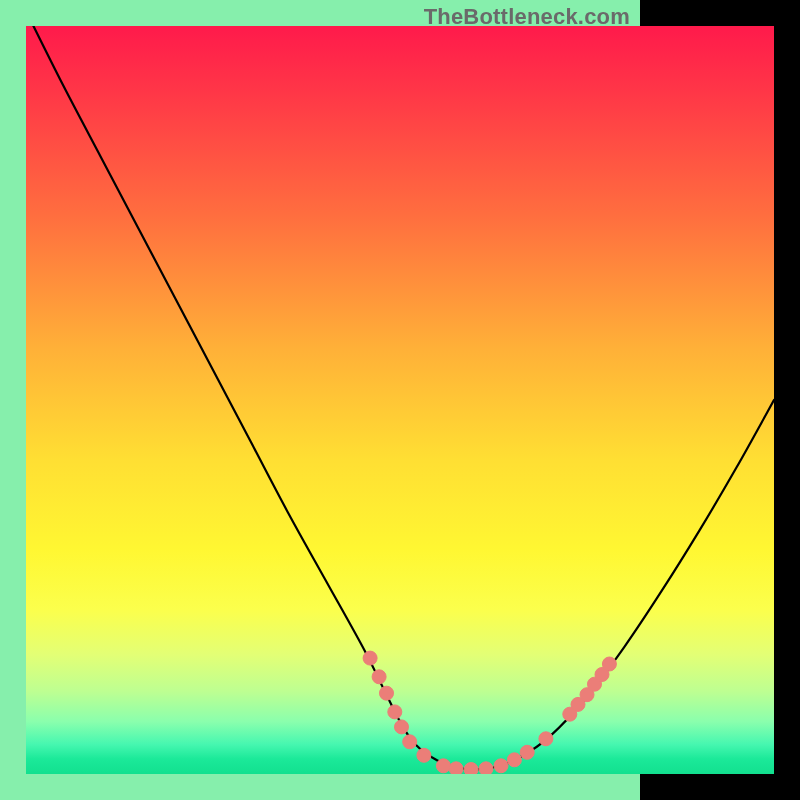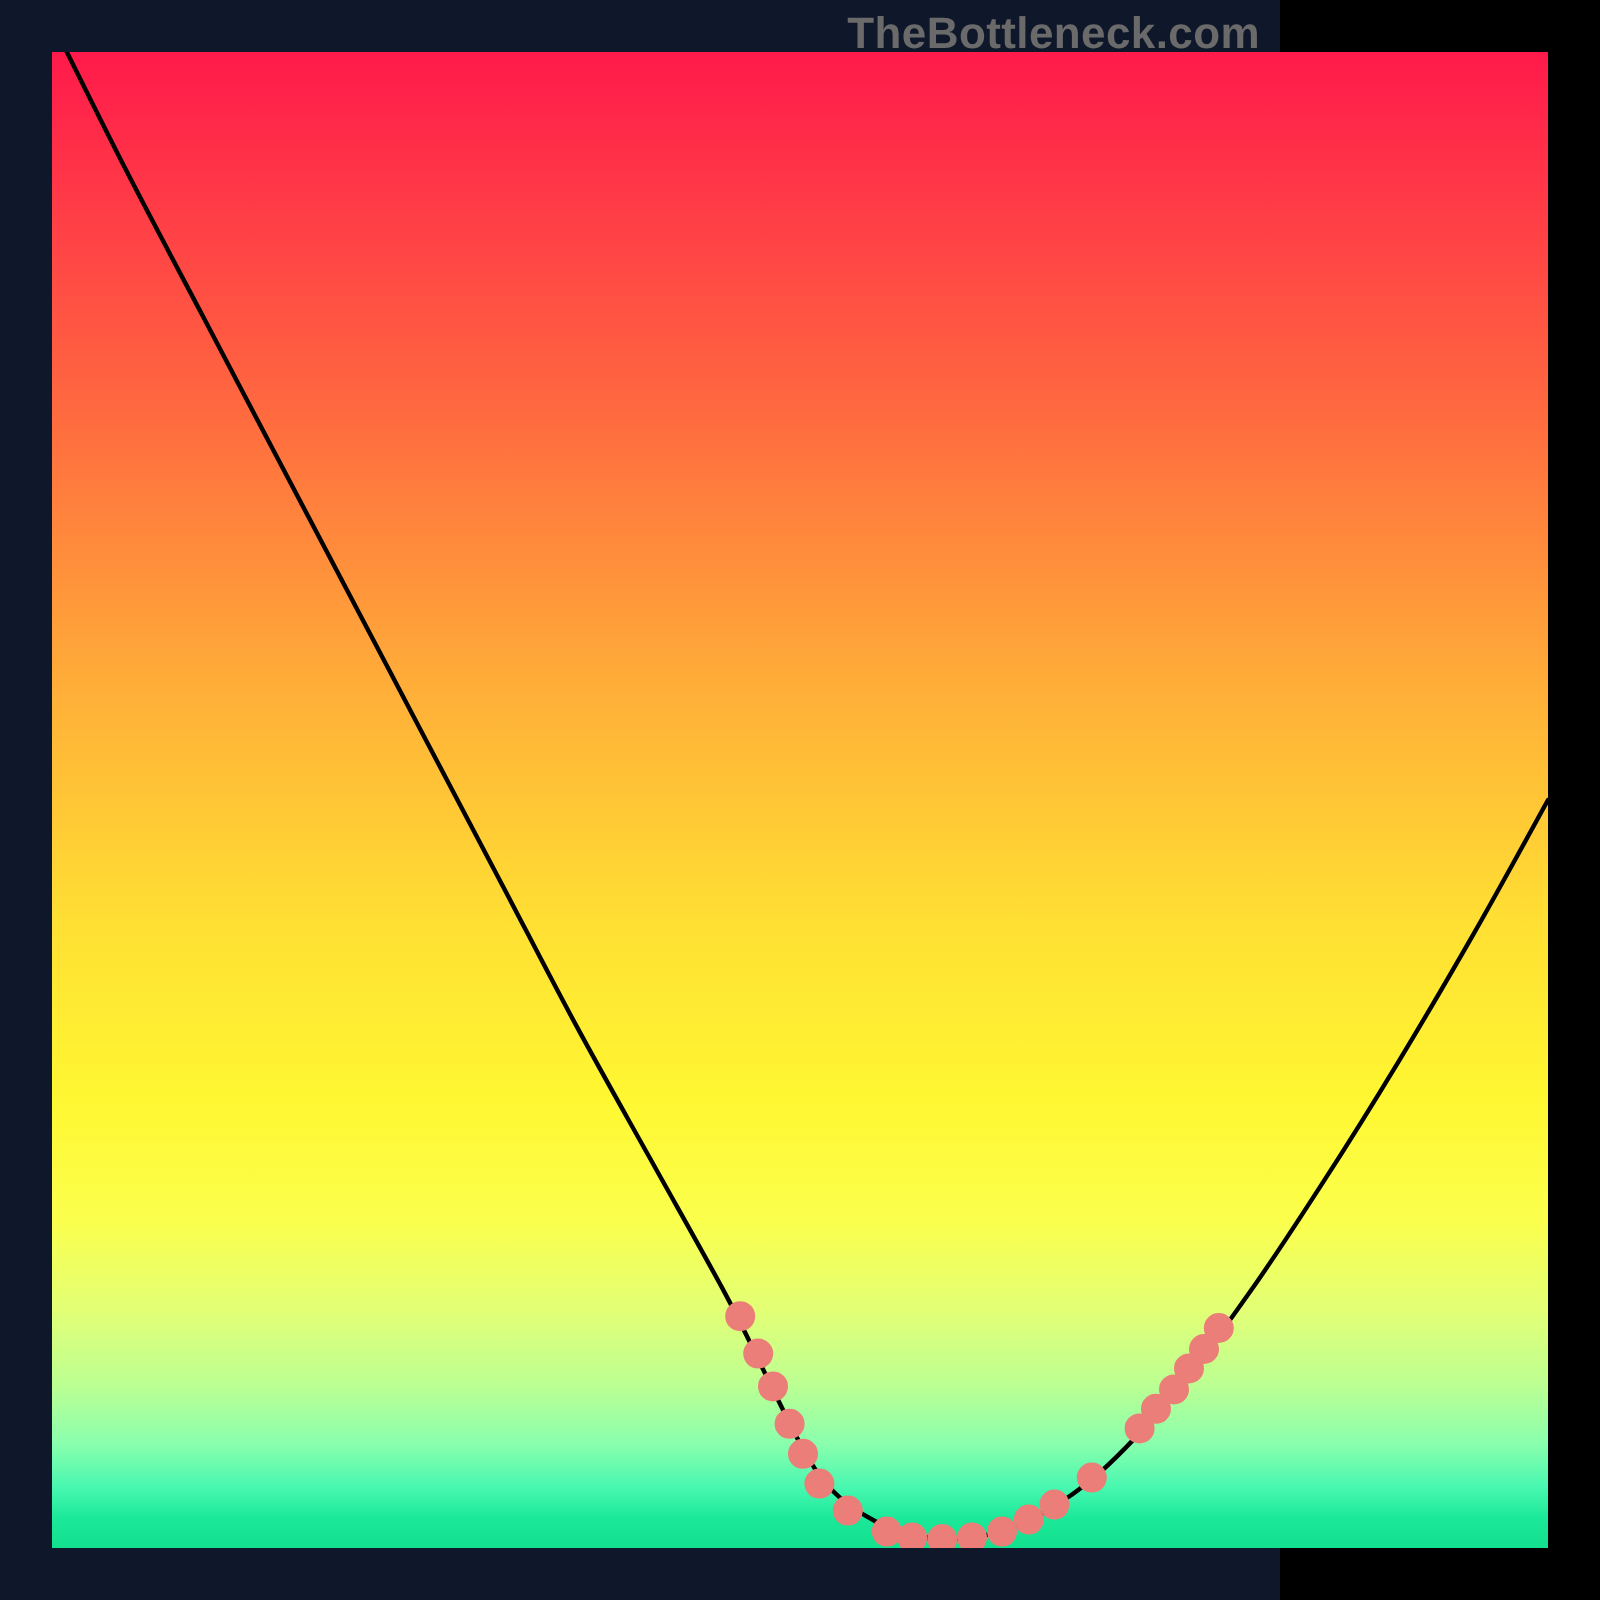--- a/index.html
+++ b/index.html
@@ -9,21 +9,21 @@
     height: 800px;
     background: #000;
     overflow: hidden;
   }
   .frame {
     position: absolute;
     left: 0;
     top: 0;
     width: 640px;
     height: 800px;
-    background: #0f172a;
+    background: #86efac;
   }
   .plot {
     position: absolute;
     left: 26px;
     top: 26px;
     width: 748px;
     height: 748px;
     overflow: hidden;
   }
   .gradient {

